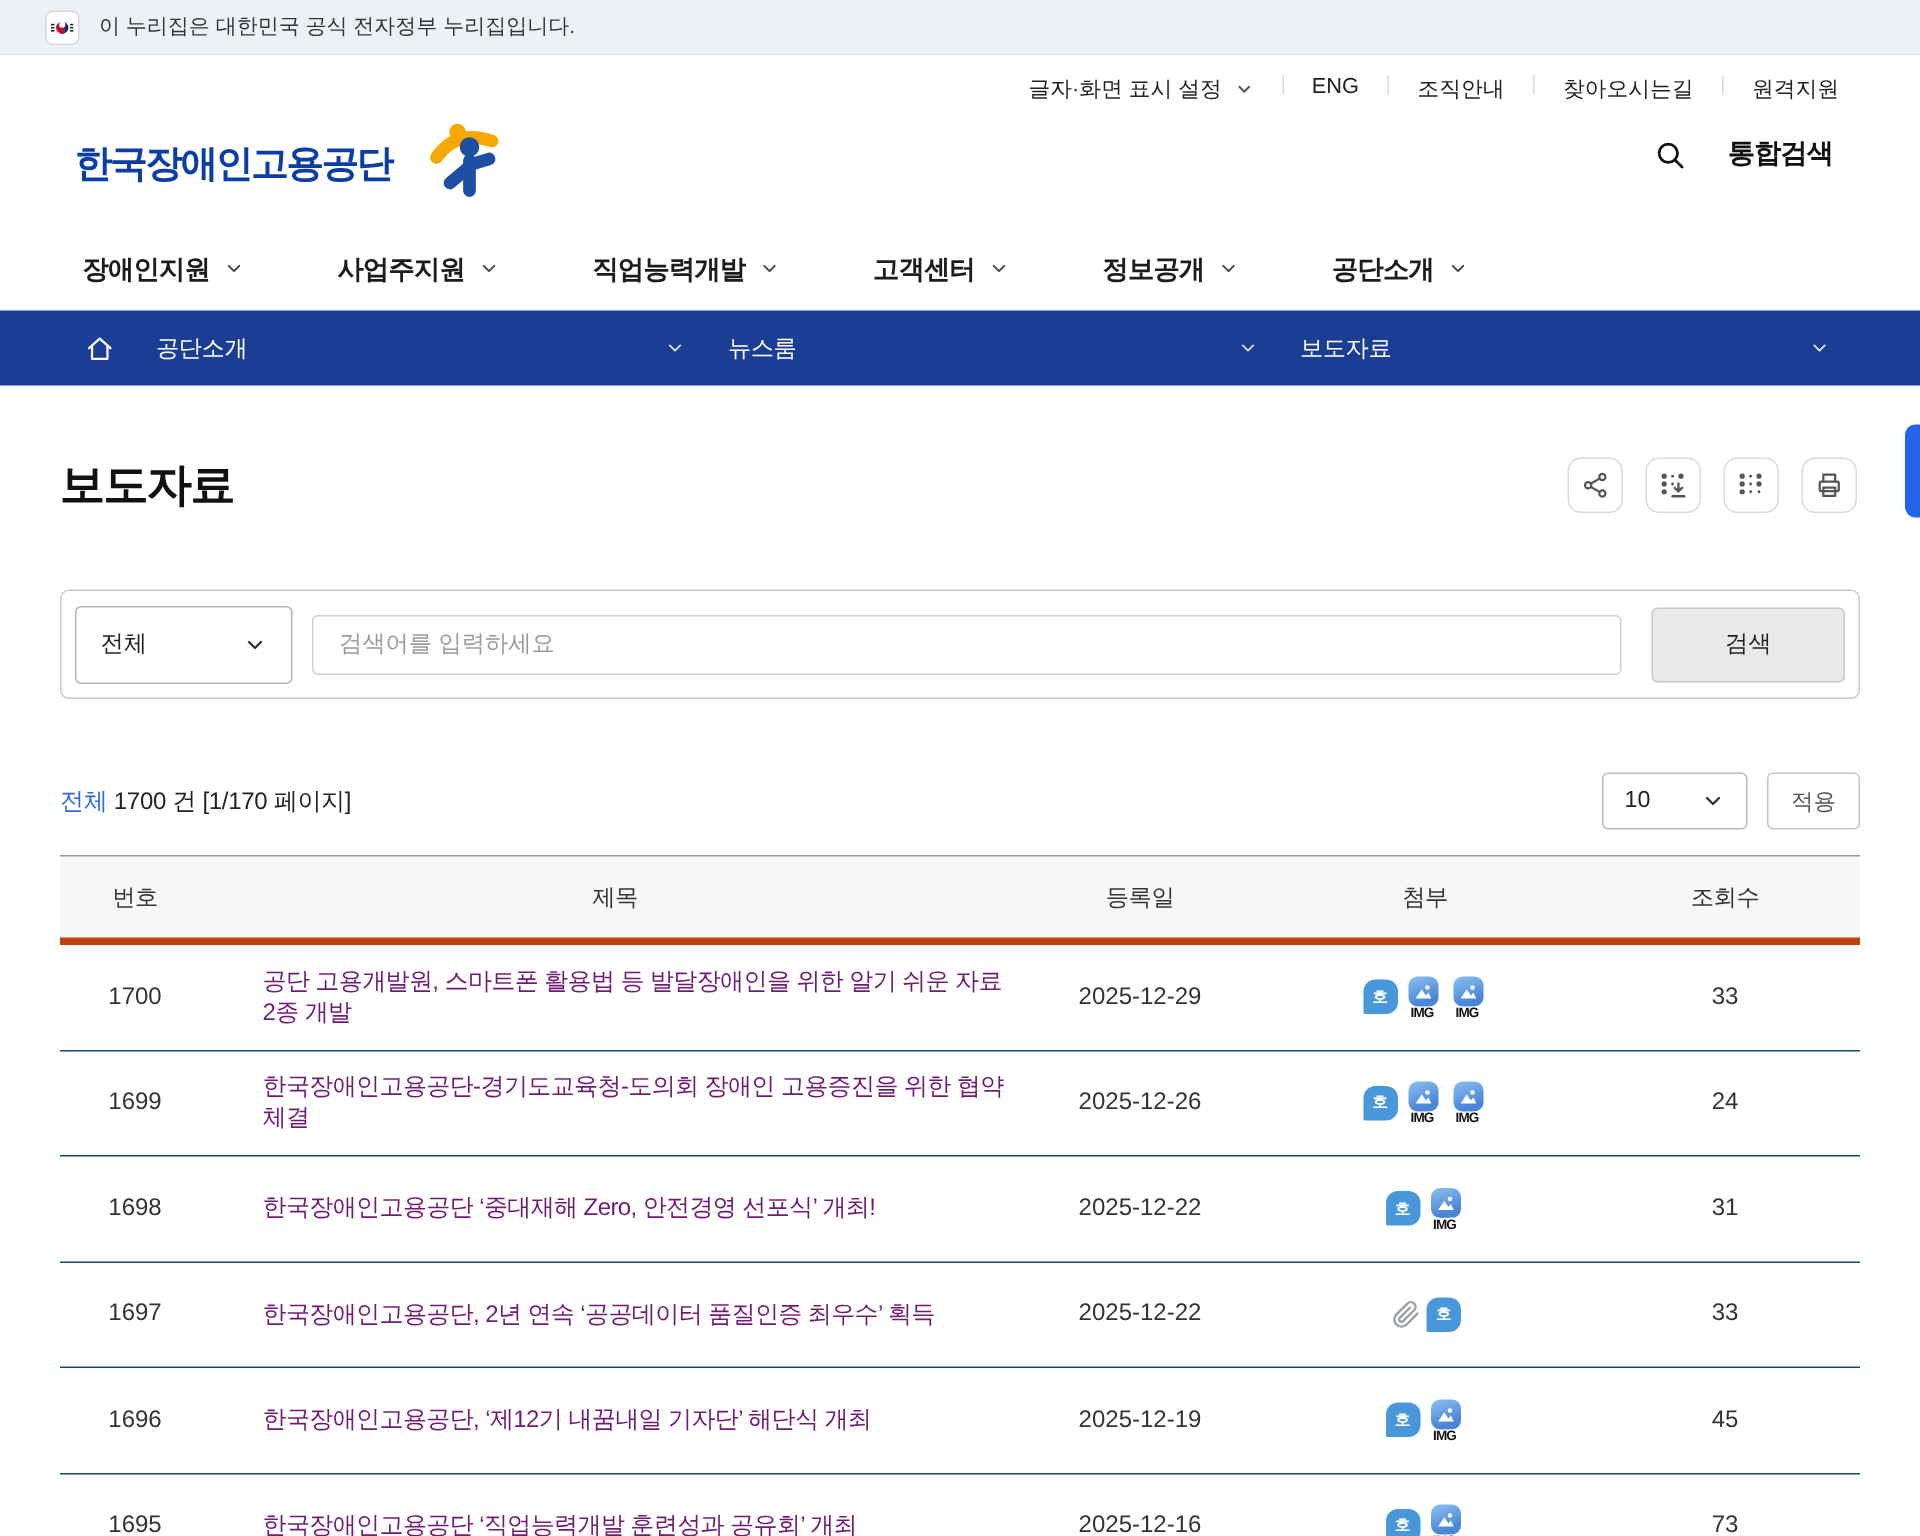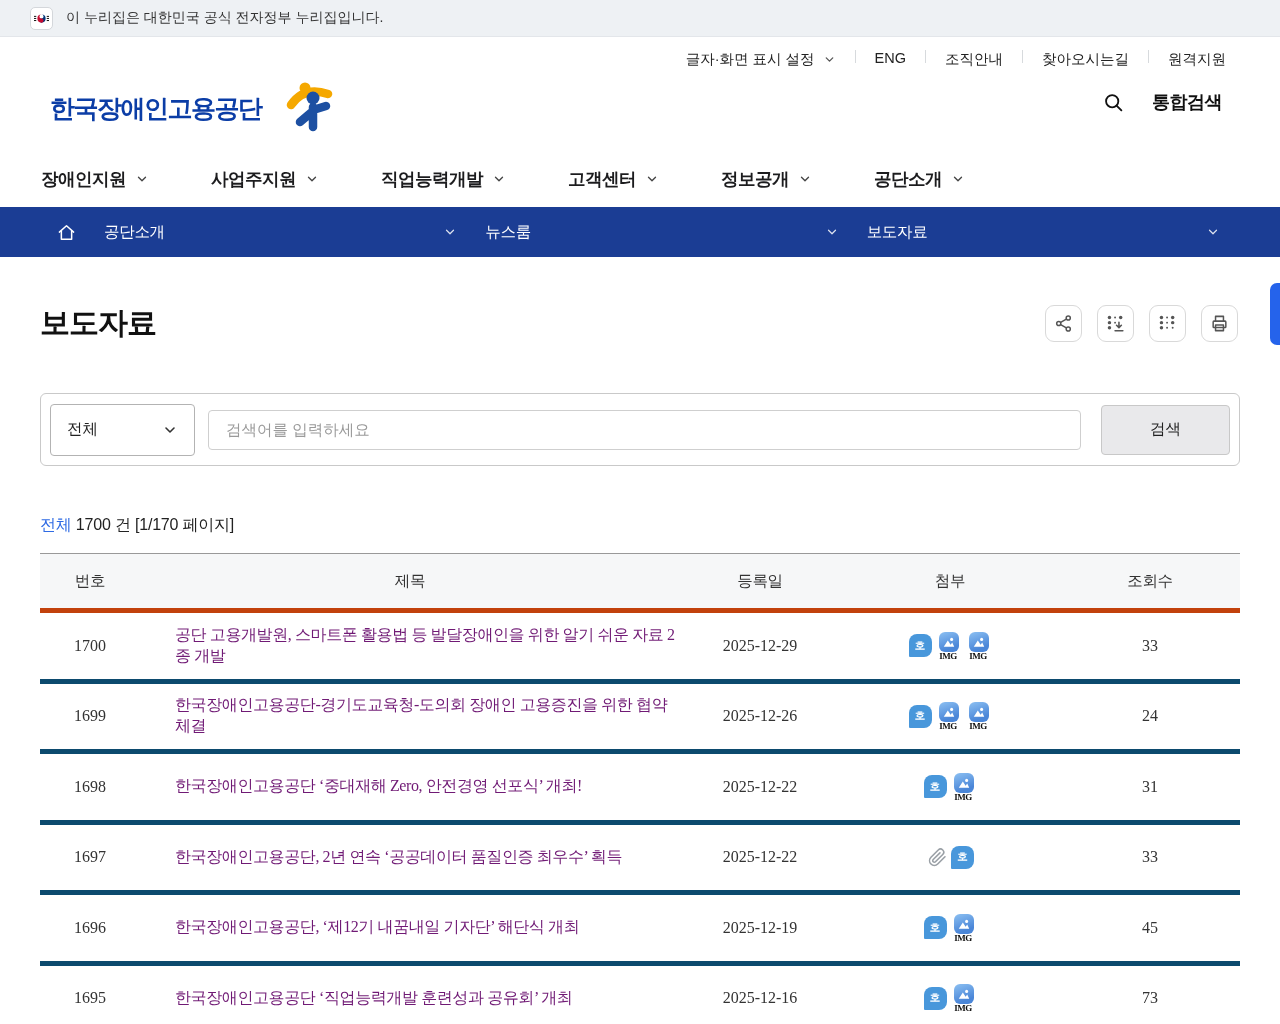--- a/index.html
+++ b/index.html
@@ -16,26 +16,26 @@
   
   .header { position:relative; height:113px; background:#fff; }
   .util-nav { position:absolute; top:13px; right:54px; display:flex; align-items:flex-start;
     font-size:14.5px; color:#222; }
   .util-item { padding:0 19px; cursor:pointer; display:flex; align-items:center; gap:8px; }
   .util-item:first-child { padding-left:0; }
   .util-item:last-child { padding-right:0; }
   .util-sep { width:1px; height:13px; background:#d7dadd; }
   .logo { position:absolute; left:50px; top:44px; display:flex; align-items:center; gap:22px; cursor:pointer; }
   .logo-text { font-size:25px; font-weight:bold; color:#0b3da6; letter-spacing:-1.5px; }
-  .total-search { position:absolute; right:58px; top:53px; display:flex; align-items:center;
+  .total-search { position:absolute; right:58px; top:53px; display:flex; align-items:flex-end;
     gap:28px; cursor:pointer;font-family:Liberation Serif, serif; }
   .total-search-label { font-size:18px; color:#111; font-weight:600; letter-spacing:-0.5px; }
 
   
-  .main-nav { height:57px; display:flex; align-items:center; padding-left:41px; gap:62px; }
+  .main-nav { height:57px; display:flex; align-items:center; padding-left:55px; gap:62px; }
   .nav-item { display:flex; align-items:center; gap:9px; font-size:17.5px; font-weight:700;
     color:#1c1c1e; letter-spacing:-0.5px; cursor:pointer; }
 
   
   .crumb-bar { height:50px; background:#1b3d94; display:flex; align-items:center;
     padding:0 60px 0 57px; color:#fff; }
   .crumb-home { display:flex; align-items:center; cursor:pointer; }
   .crumb-seg { flex:1; margin-left:28px; display:flex; align-items:center;
     justify-content:space-between; cursor:pointer; }
   .crumb-label { font-size:15.5px; letter-spacing:-0.3px; }
@@ -78,21 +78,21 @@
     border-radius:4px; font-size:15px; color:#555; cursor:pointer;
     font-family:"Liberation Sans", sans-serif; }
 
   
   .press-table { margin-top:17px; }
   .thead { display:grid; grid-template-columns:100px 540px 160px 220px 180px;
     height:60px; align-items:center; background:#f6f7f8; border-top:1px solid #999;
     border-bottom:5px solid #c2410c; }
   .thead .hcell { text-align:center; font-size:15.5px; color:#333; font-weight:500; letter-spacing:-0.3px; }
   .trow { display:grid; grid-template-columns:100px 540px 160px 220px 180px;
-    height:70.5px; align-items:center; border-bottom:5px solid #0c4a6e;font-family:Liberation Serif, serif; }
+    height:70.5px; align-items:center; border-bottom:1px solid #0c4a6e; }
   .cell { text-align:center; font-size:16px; color:#333; }
   .c-title { text-align:left; padding-left:35px; color:#701a75; letter-spacing:-0.4px; cursor:pointer; }
   .c-attach { display:flex; align-items:center; justify-content:center; gap:3px; }
 
   
   .att-hwp { width:23px; height:23px; background:#4897db; border-radius:8px 8px 8px 1px;
     color:#fff; font-size:10.5px; font-weight:bold; display:inline-flex; align-items:center;
     justify-content:center; cursor:pointer; flex:none; }
   .att-img { position:relative; width:27px; height:28px; display:inline-block; cursor:pointer; flex:none; }
   .att-img .imgsq { position:absolute; top:0; left:4px; width:20px; height:20px; border-radius:6px;
@@ -292,20 +292,29 @@
         </svg>
     </div>
     <input class="search-input" type="text" placeholder="검색어를 입력하세요" style="">
     <button class="search-btn">검색</button>
   </div>
 
   <div class="results-bar">
     <div class="result-text">
       <span class="hl">전체</span><span> 1700 건 [1/170 페이지]</span>
     </div>
+    <div class="results-right">
+      <div class="pagesize-box">
+        <span>10</span>
+        <svg width="16" height="16" viewBox="0 0 24 24" fill="none" stroke="#333" stroke-width="2.4" stroke-linecap="round" stroke-linejoin="round">
+            <path d="M6 9l6 6 6-6"></path>
+          </svg>
+      </div>
+      <button class="apply-btn">적용</button>
+    </div>
   </div>
 
   <div class="press-table">
     <div class="thead">
       <span class="hcell">번호</span>
       <span class="hcell">제목</span>
       <span class="hcell">등록일</span>
       <span class="hcell">첨부</span>
       <span class="hcell">조회수</span>
     </div>

